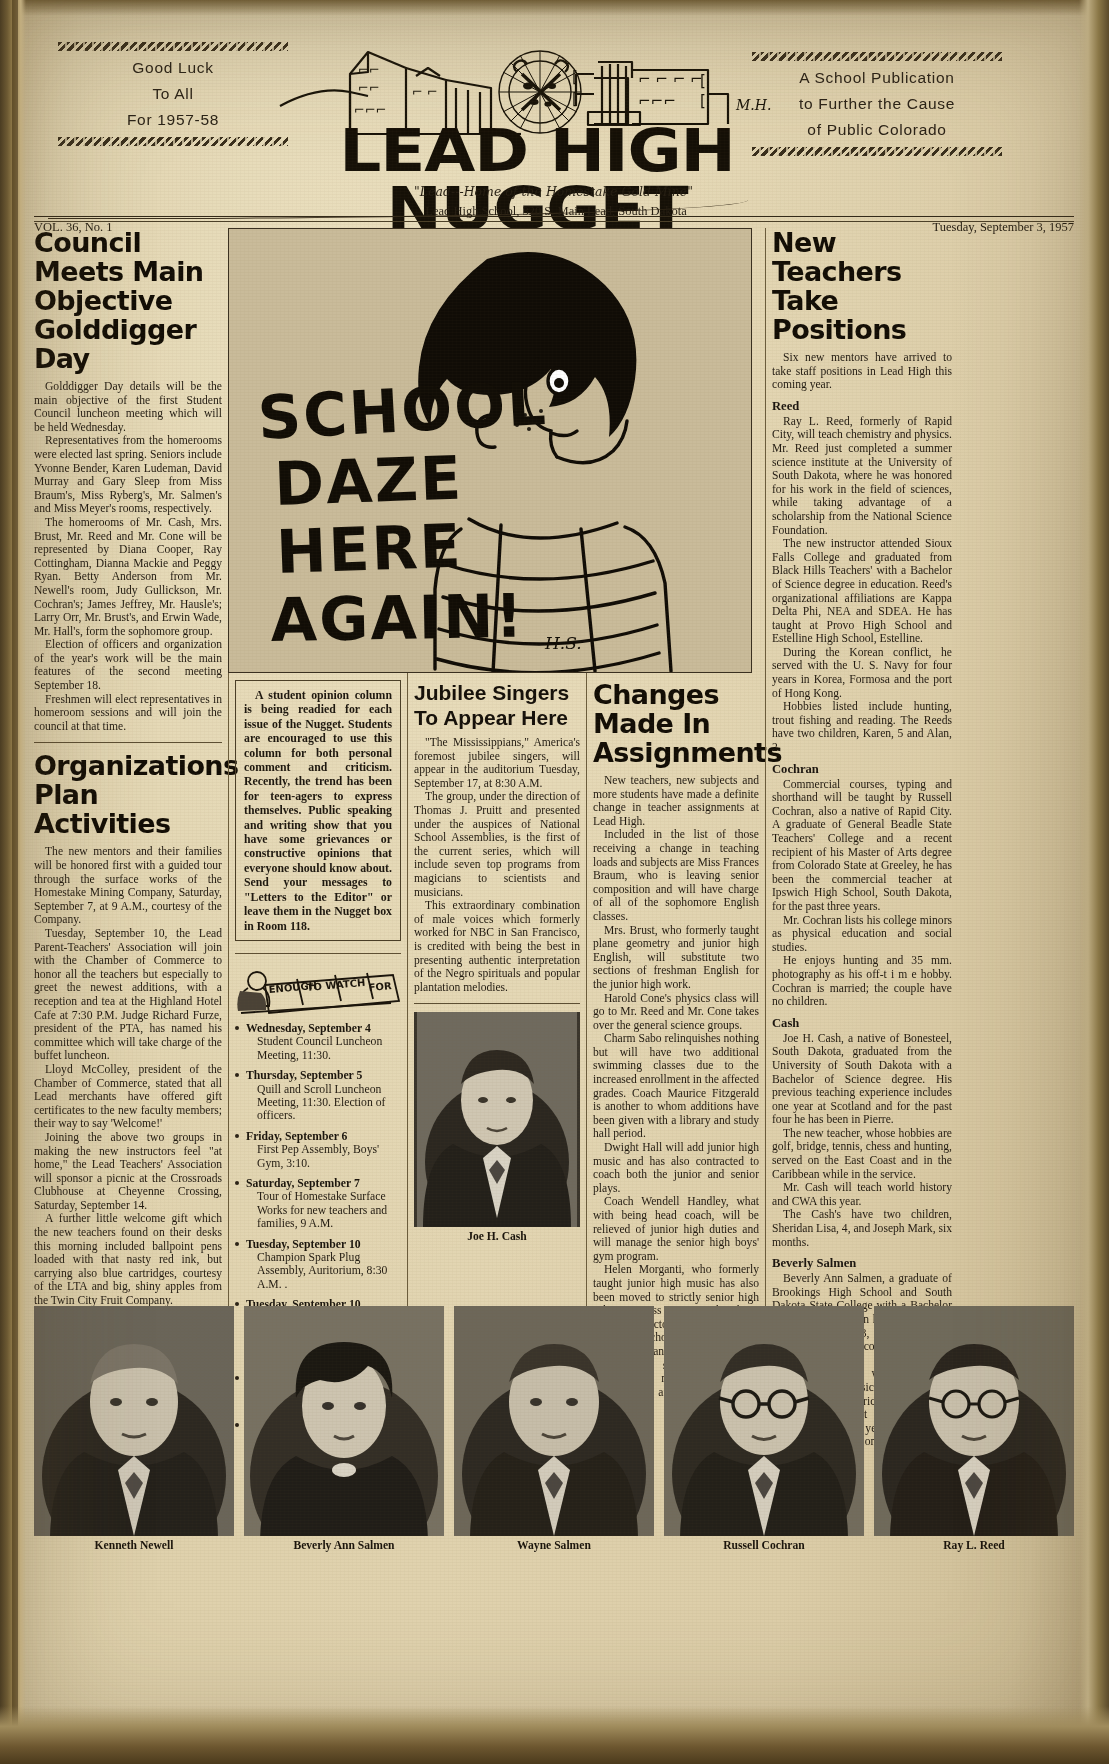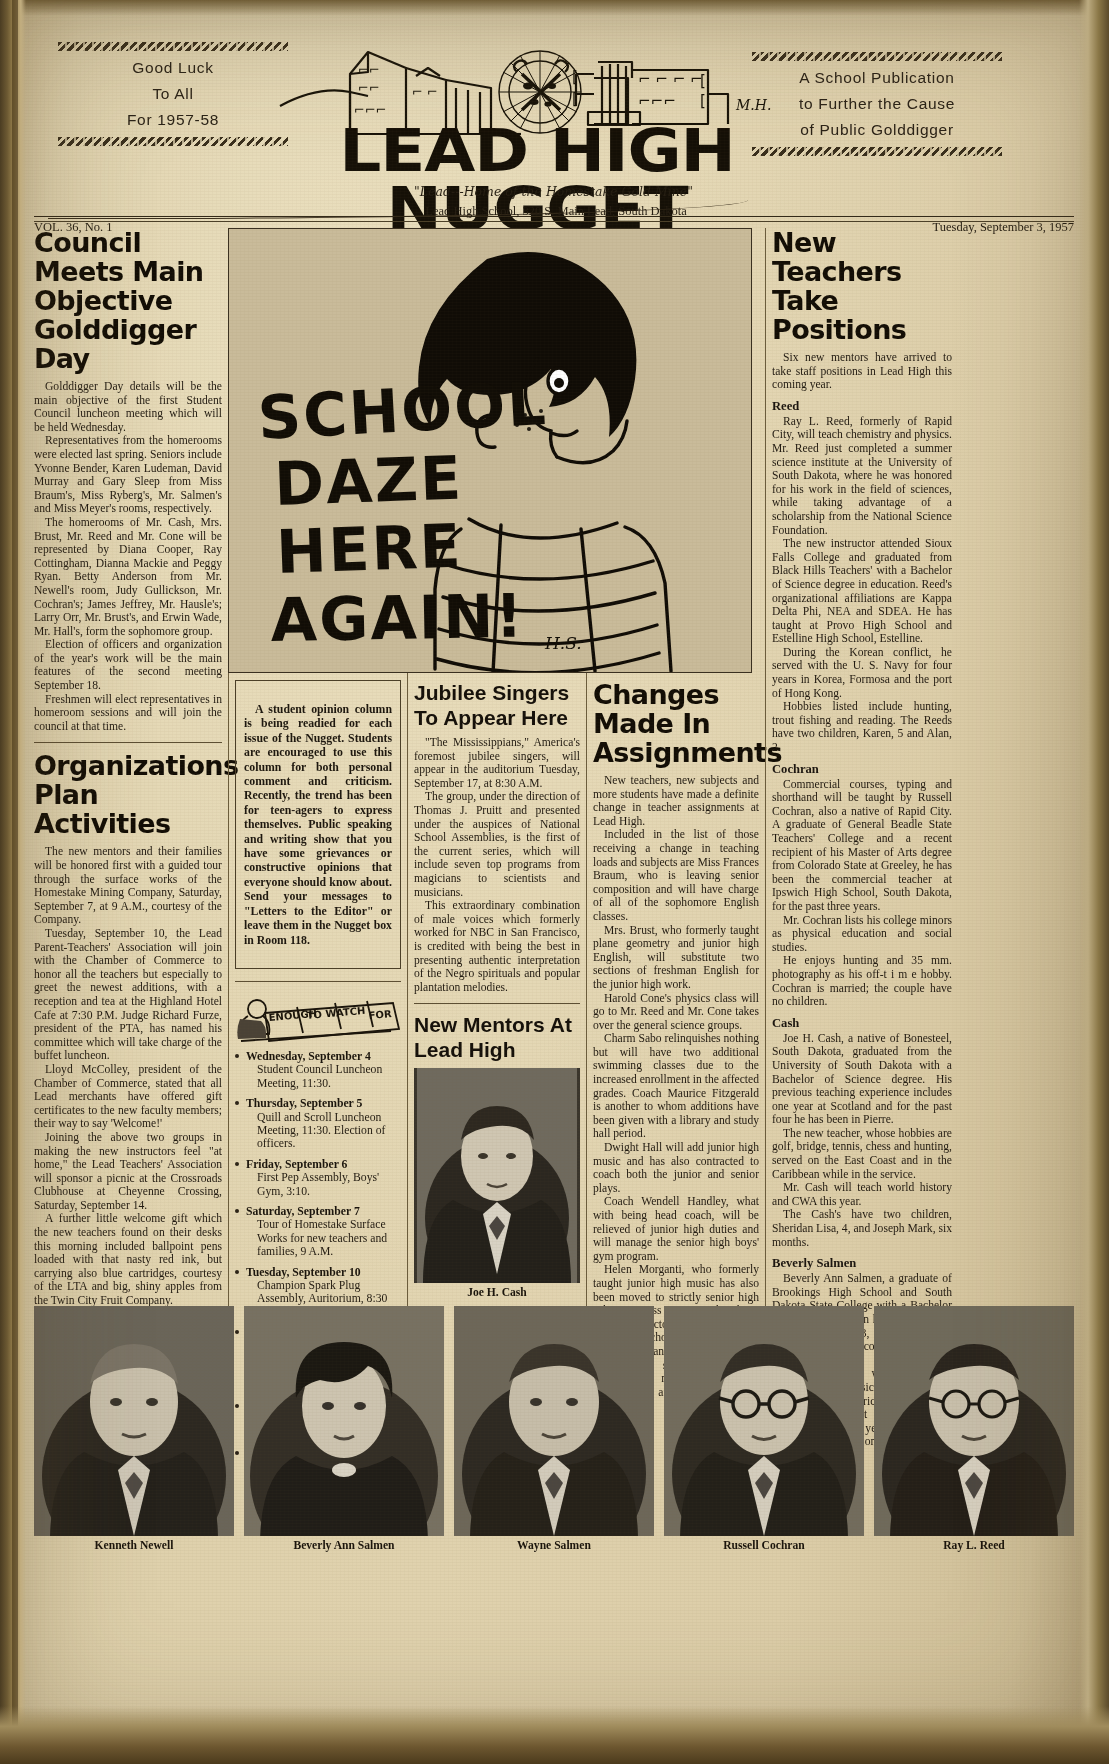--- a/index.html
+++ b/index.html
@@ -80,21 +80,21 @@
   p.bt{font-family:"Liberation Serif",serif;font-size:11.6px;line-height:13.6px;
     color:#211a11;margin:0 0 0 0;text-align:justify;text-indent:11px;
     -webkit-hyphens:auto;hyphens:auto;}
   .colrule{border-top:1px solid #5d4f33;margin:9px 0 8px 0;}
 
   
   .cartoon{position:relative;background:#cfc1a0;border:1.4px solid #3a3020;
     height:443px;overflow:hidden;}
 
   
-  .boxed{border:1.2px solid #4a3e27;padding:21px 8px;}
+  .boxed{border:1.2px solid #4a3e27;padding:7px 8px;}
   .boxed p{font-family:"Liberation Serif",serif;font-size:11.8px;line-height:14.4px;
     color:#1d170f;margin:0;text-align:justify;text-indent:11px;font-weight:bold;}
 
   
   .cal-item{display:flex;margin-bottom:7px;}
   .cal-bullet{width:11px;flex:0 0 11px;padding-top:4px;}
   .cal-bullet i{display:block;width:4px;height:4px;border-radius:50%;background:#2a2216;}
   .cal-body{flex:1;}
   .cal-date{font-family:"Liberation Serif",serif;font-weight:bold;font-size:11.7px;
     line-height:13.4px;color:#1b150d;}
@@ -125,21 +125,21 @@
         <div class="mh-side-line">Good Luck</div>
         <div class="mh-side-line">To All</div>
         <div class="mh-side-line">For 1957-58</div>
         <div class="squiggle"></div>
       </div>
 
       <div class="mh-right">
         <div class="squiggle"></div>
         <div class="mh-side-line">A School Publication</div>
         <div class="mh-side-line">to Further the Cause</div>
-        <div class="mh-side-line">of Public Golddigger</div>
+        <div class="mh-side-line">of Public Colorado</div>
         <div class="squiggle"></div>
       </div>
 
       <svg class="artwork" viewBox="0 0 520 90">
         <g fill="none" stroke="#171208" stroke-width="2.2" stroke-linejoin="round">
           <path d="M4 58 C30 44 54 40 74 44 L92 48"></path>
           <path d="M74 44 L74 86"></path>
           <path d="M92 4 L130 20 L130 86 L74 86 L74 26 Z"></path>
           <path d="M92 4 L92 24 L74 26"></path>
           <path d="M130 20 L170 32 L170 86 L130 86"></path>
@@ -332,21 +332,20 @@
         <div class="colsep"></div>
 
         <div style="width:166px;">
           <div style="height:452px;"></div>
           <h2 class="hl-sans">Jubilee Singers To Appear Here</h2>
           <p class="bt">"The Mississippians," America's foremost jubilee singers, will appear in the auditorium Tuesday, September 17, at 8:30 A.M.</p>
           <p class="bt">The group, under the direction of Thomas J. Pruitt and presented under the auspices of National School Assemblies, is the first of the current series, which will include seven top programs from magicians to scientists and musicians.</p>
           <p class="bt">This extraordinary combination of male voices which formerly worked for NBC in San Francisco, is credited with being the best in presenting authentic interpretation of the Negro spirituals and popular plantation melodies.</p>
 
           <div class="colrule"></div>
-          <h2 class="hl-sans">New Mentors At Lead High</h2>
           <div class="photo" style="height:215px;">
             <svg viewBox="0 0 160 215" style="width:100%;height:100%">
               <rect width="160" height="215" fill="#6f6a5e"></rect>
               <ellipse cx="80" cy="150" rx="72" ry="80" fill="#2b2720"></ellipse>
               <ellipse cx="80" cy="88" rx="36" ry="45" fill="#cfc6b2"></ellipse>
               <path d="M44 72 q6-34 36-34 q32 0 37 34 q-12-16 -37-14 q-24 2 -36 14 z" fill="#2d2820"></path>
               <ellipse cx="66" cy="88" rx="5" ry="3" fill="#3a342a"></ellipse>
               <ellipse cx="94" cy="88" rx="5" ry="3" fill="#3a342a"></ellipse>
               <path d="M70 116 q10 6 20 0" stroke="#4a4236" stroke-width="2.5" fill="none"></path>
               <path d="M36 132 q44 26 88 0 q30 16 30 83 l-148 0 q0-67 30-83z" fill="#23201a"></path>

